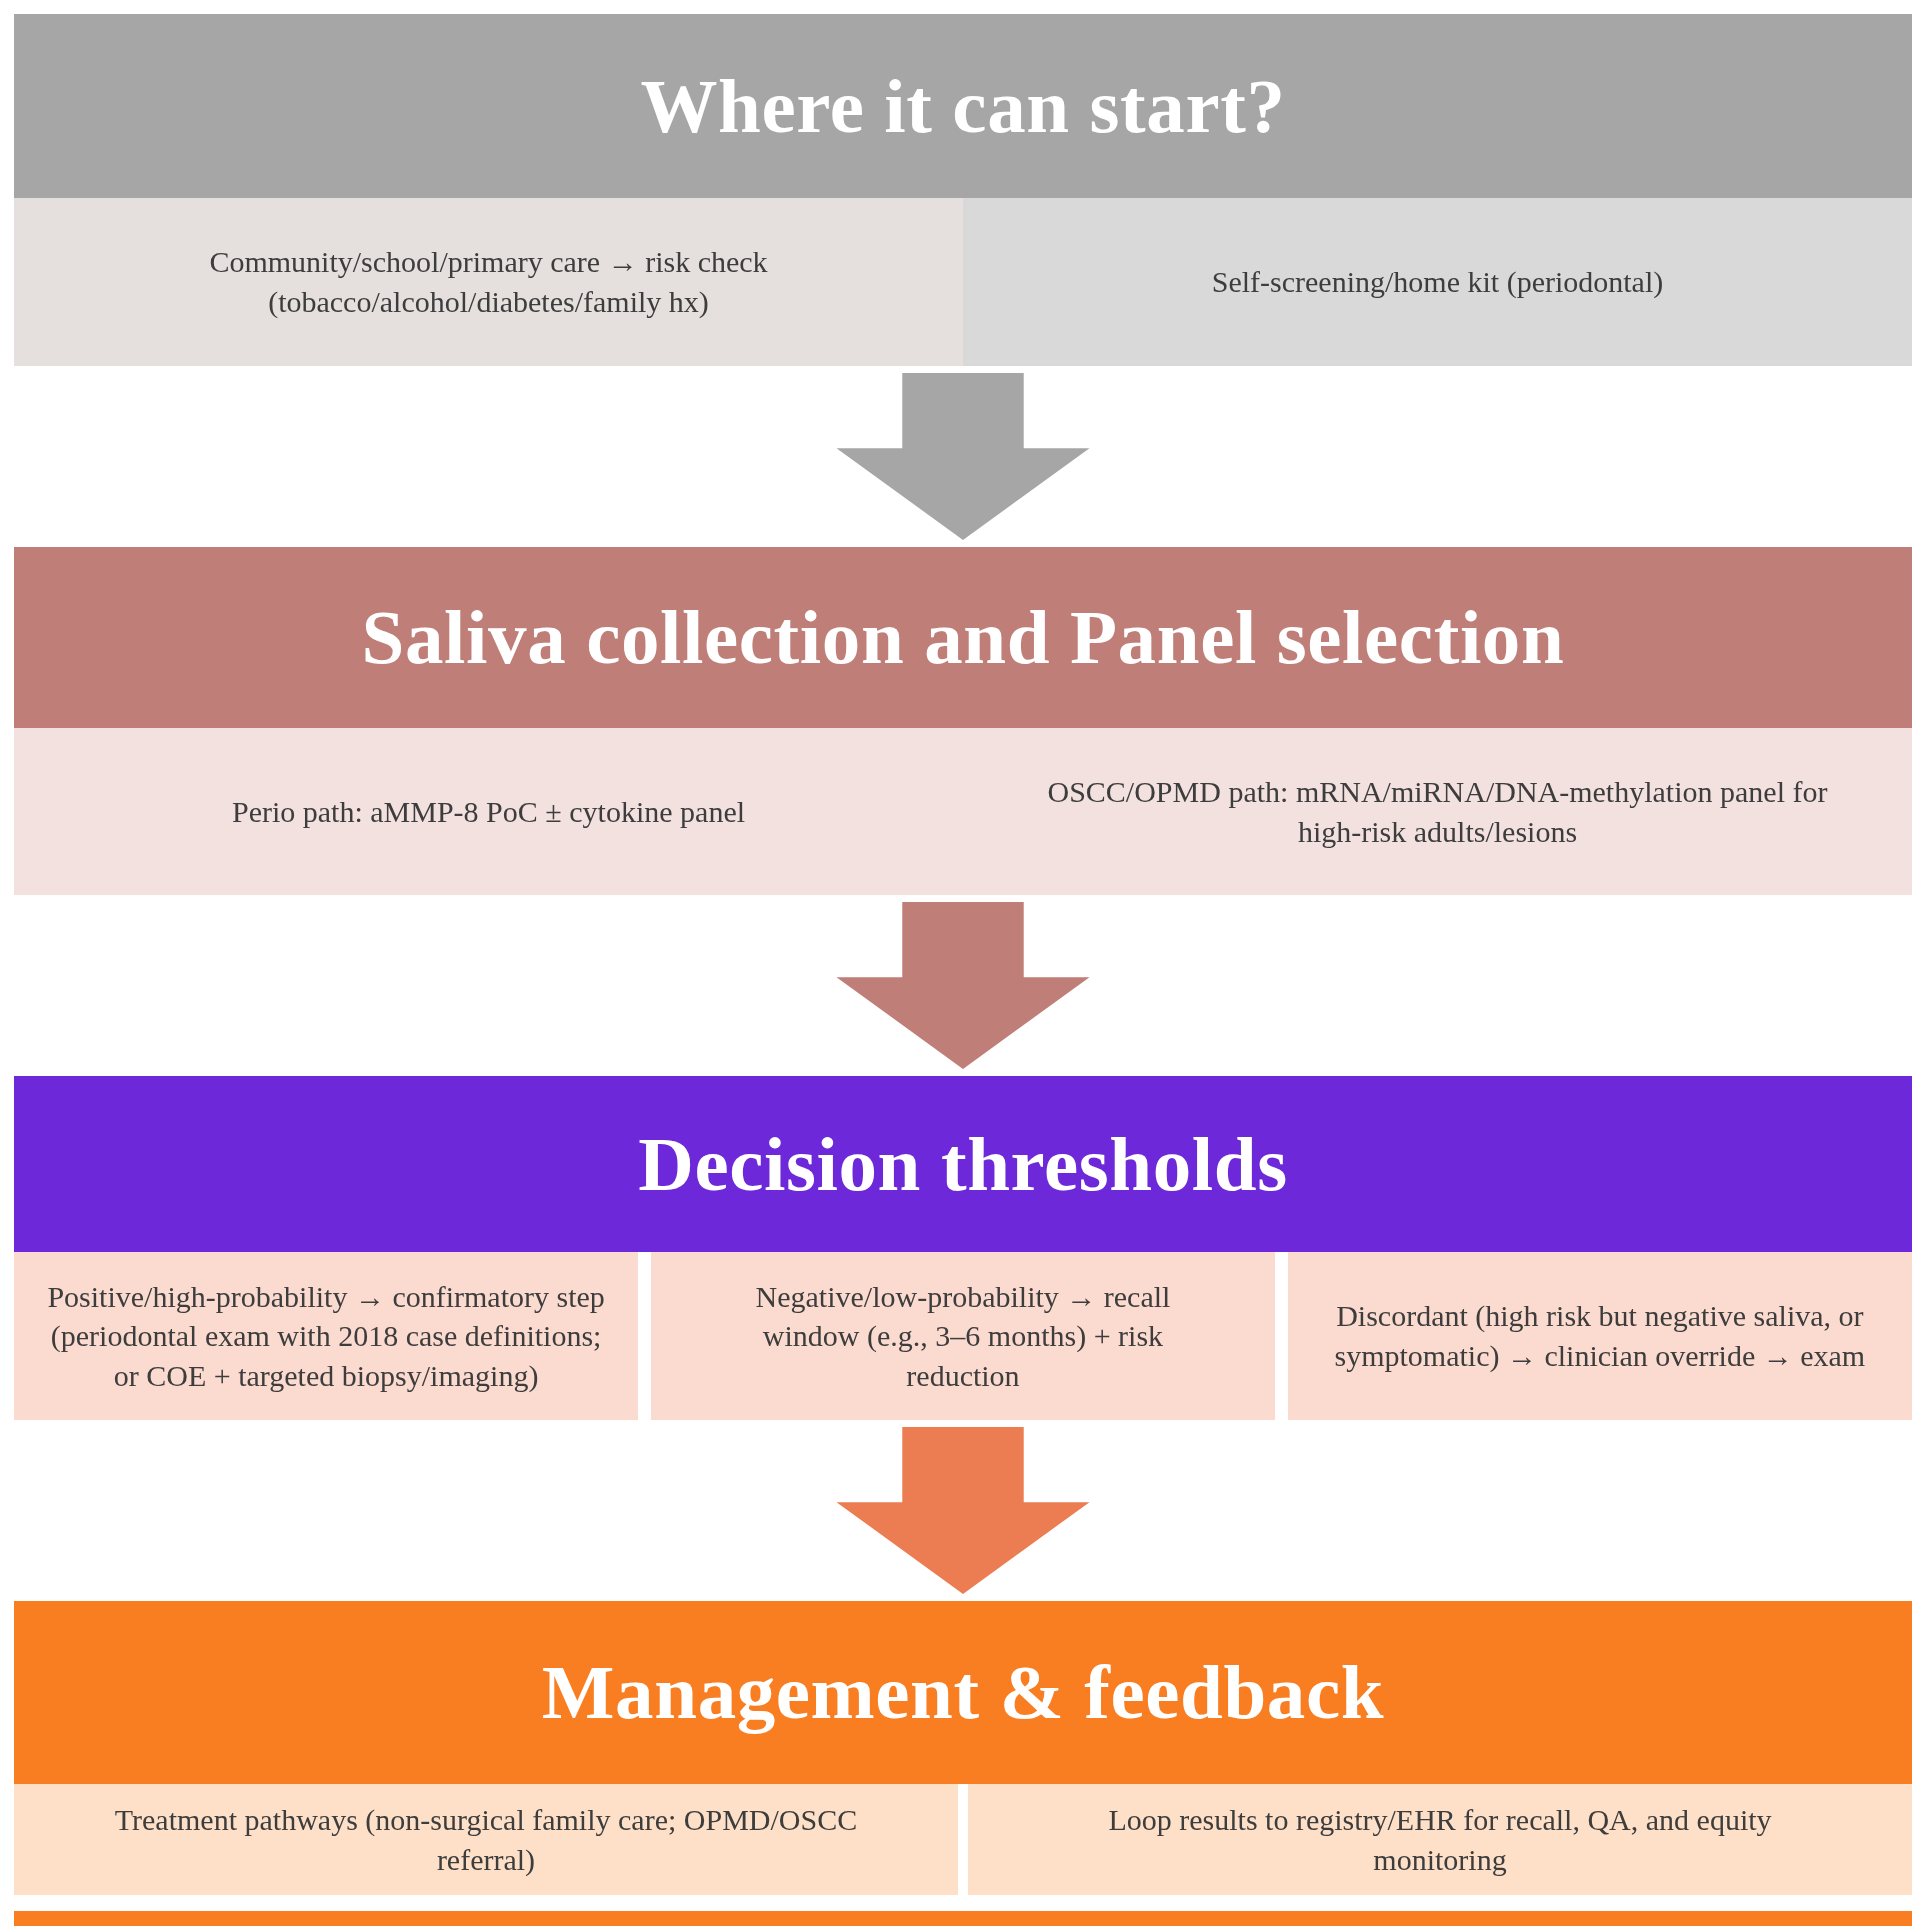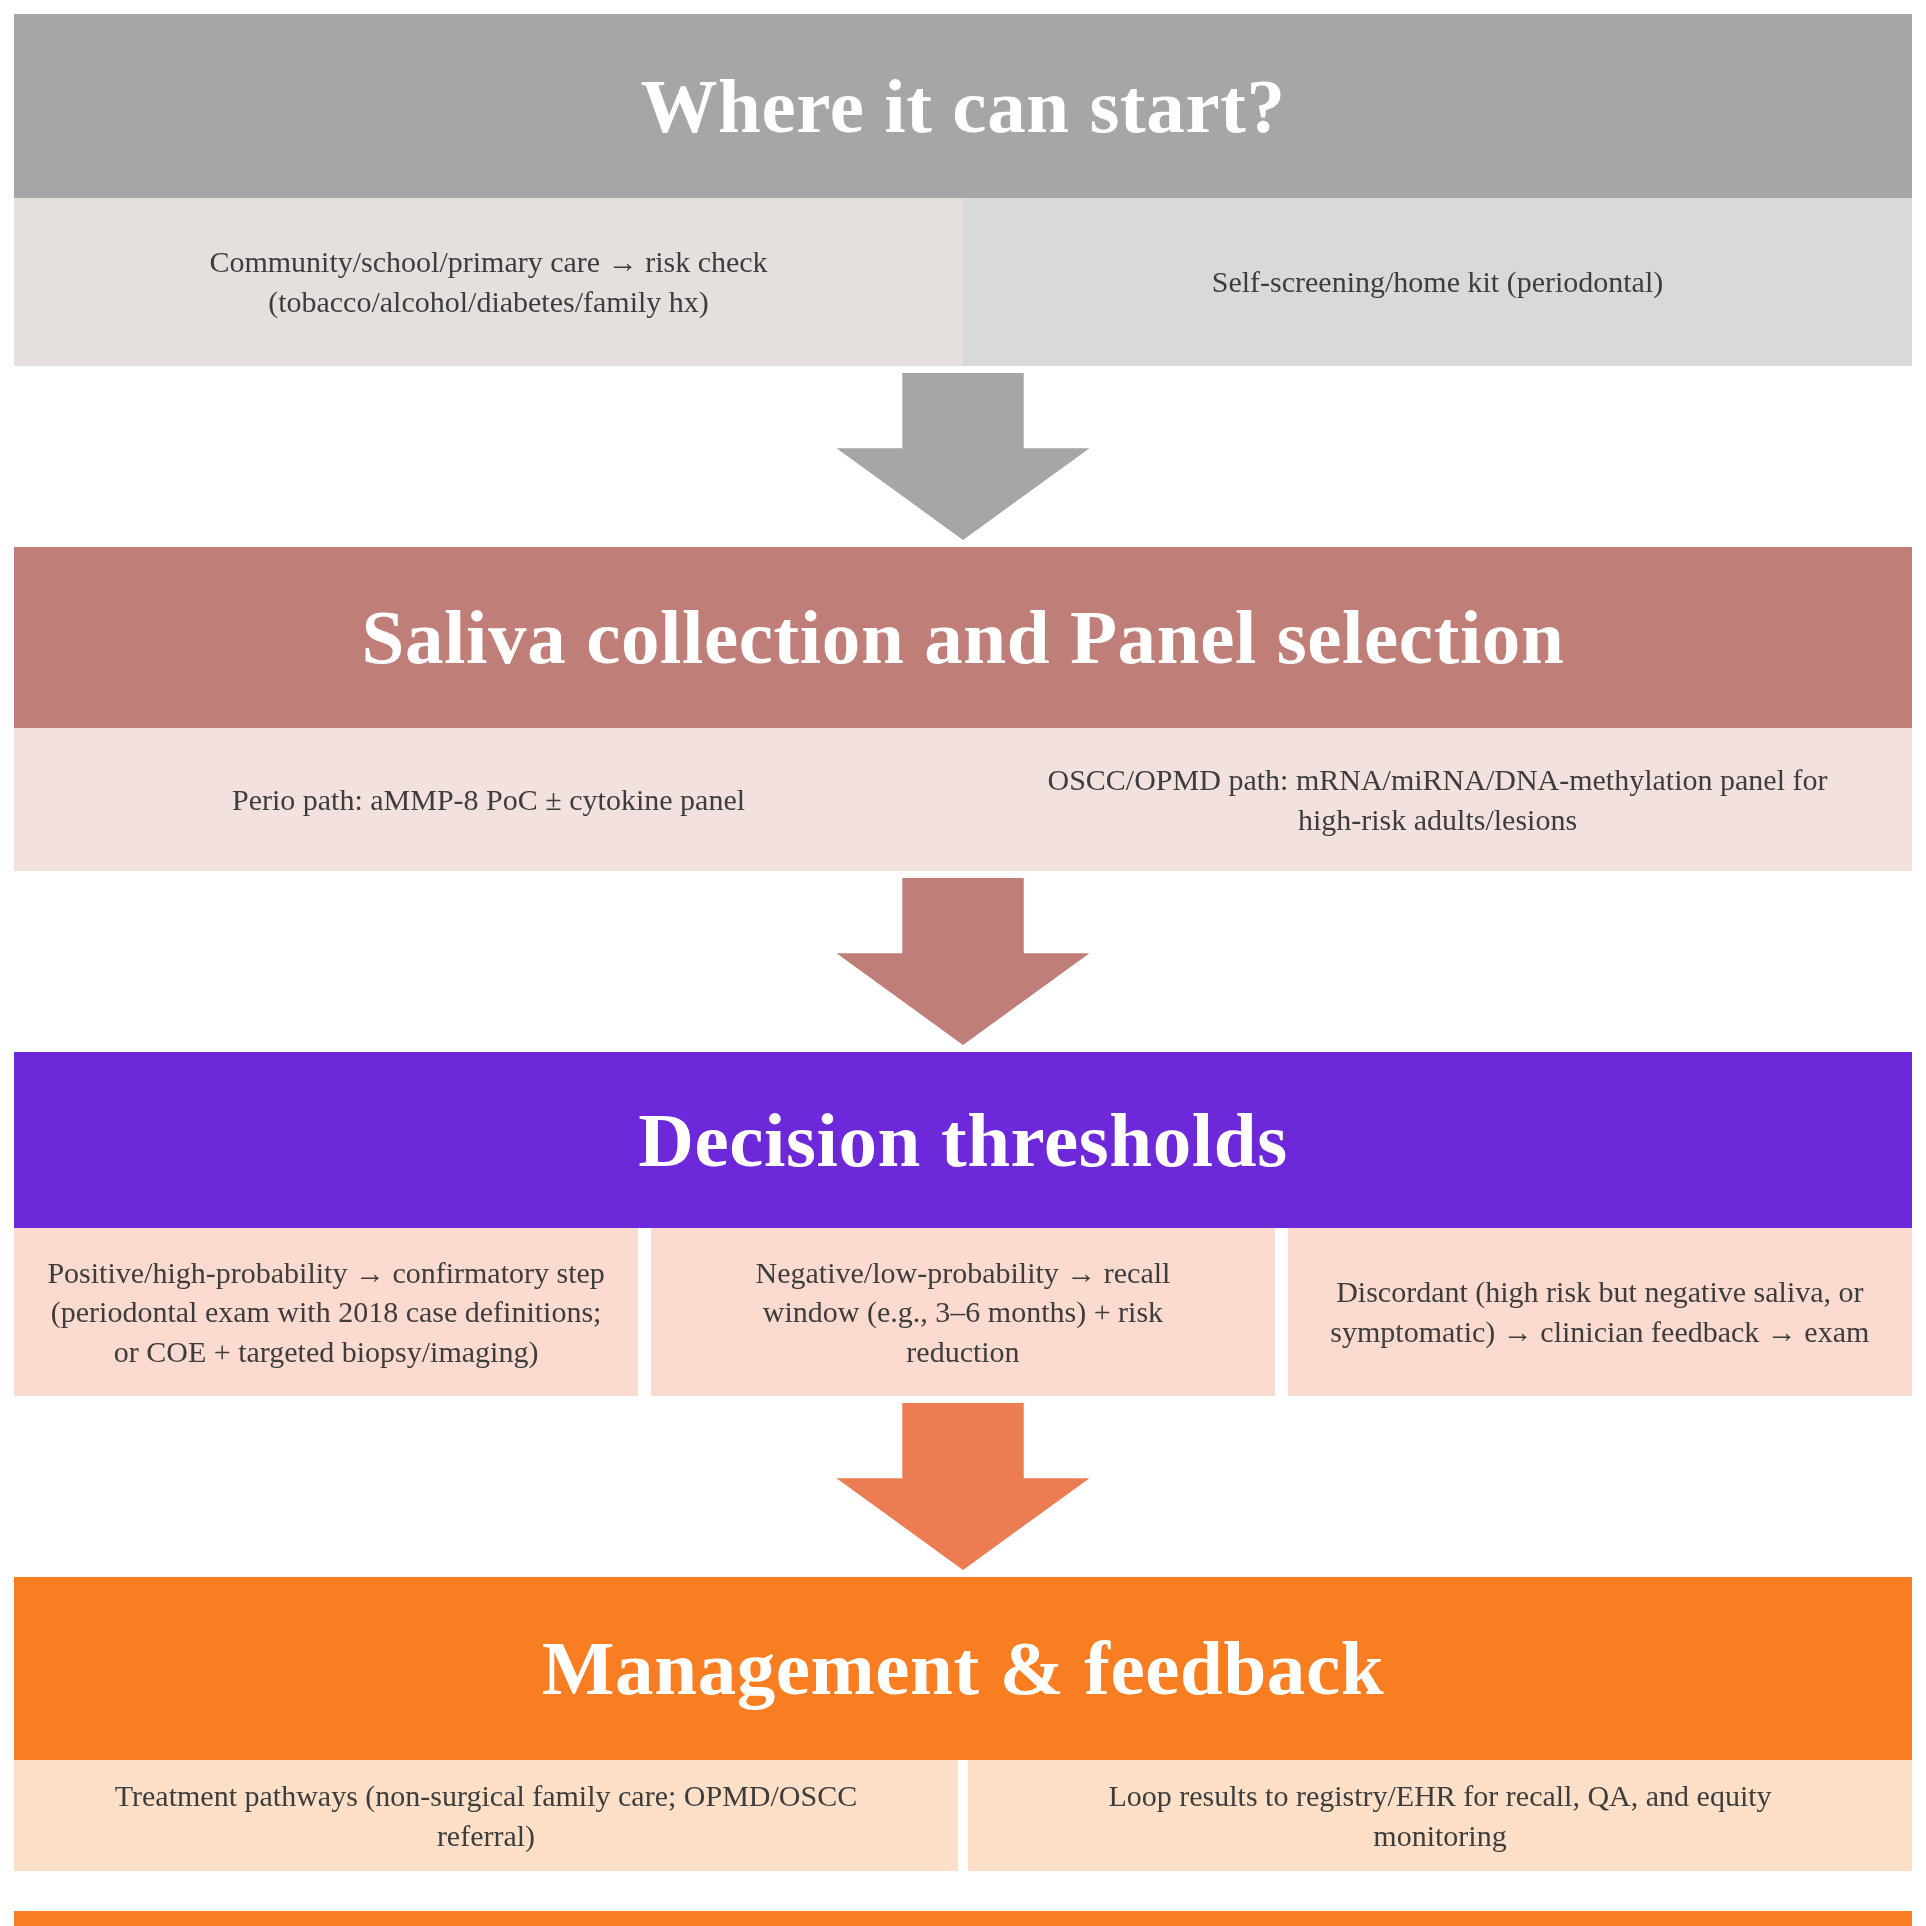--- a/index.html
+++ b/index.html
@@ -31,21 +31,21 @@
   .box {
     display: flex; align-items: center; justify-content: center;
     text-align: center; font-size: 30px; line-height: 1.32;
   }
   .box .box-text { display: block; }
   .row-1 { height: 168px; }
   .box-1a { flex: 1 1 50%; background: #e5dfde; }
   .box-1a .box-text { max-width: 638px; }
   .box-1b { flex: 1 1 50%; background: #d9d9d9; }
   .box-1b .box-text { max-width: 821px; }
-  .row-2 { height: 143px; }
+  .row-2 { height: 167px; }
   .box-2a { flex: 1; background: #f2e1df; }
   .box-2a .box-text { max-width: 790px; }
   .box-2b { flex: 1; background: #f2e1df; }
   .box-2b .box-text { max-width: 783px; }
   .row-3 { height: 168px; gap: 12.6px; }
   .row-3 .box { flex: 1; background: #fbdacf; }
   .box-3a .box-text { max-width: 569px; }
   .box-3b .box-text { max-width: 486px; }
   .box-3c .box-text { max-width: 588px; }
   .row-4 { height: 111px; gap: 10px; }
@@ -114,21 +114,21 @@
         <div class="band-title">Decision thresholds</div>
       </div>
       <div class="row row-3">
         <div class="box box-3a">
           <span class="box-text">Positive/high-probability → confirmatory step (periodontal exam with 2018 case definitions; or COE + targeted biopsy/imaging)</span>
         </div>
         <div class="box box-3b">
           <span class="box-text">Negative/low-probability → recall window (e.g., 3–6 months) + risk reduction</span>
         </div>
         <div class="box box-3c">
-          <span class="box-text">Discordant (high risk but negative saliva, or symptomatic) → clinician feedback → exam</span>
+          <span class="box-text">Discordant (high risk but negative saliva, or symptomatic) → clinician override → exam</span>
         </div>
       </div>
     </section>
 
     <div class="arrow-zone">
       <div class="arrow arrow-3"></div>
     </div>
 
     <section>
       <div class="band band-4">

